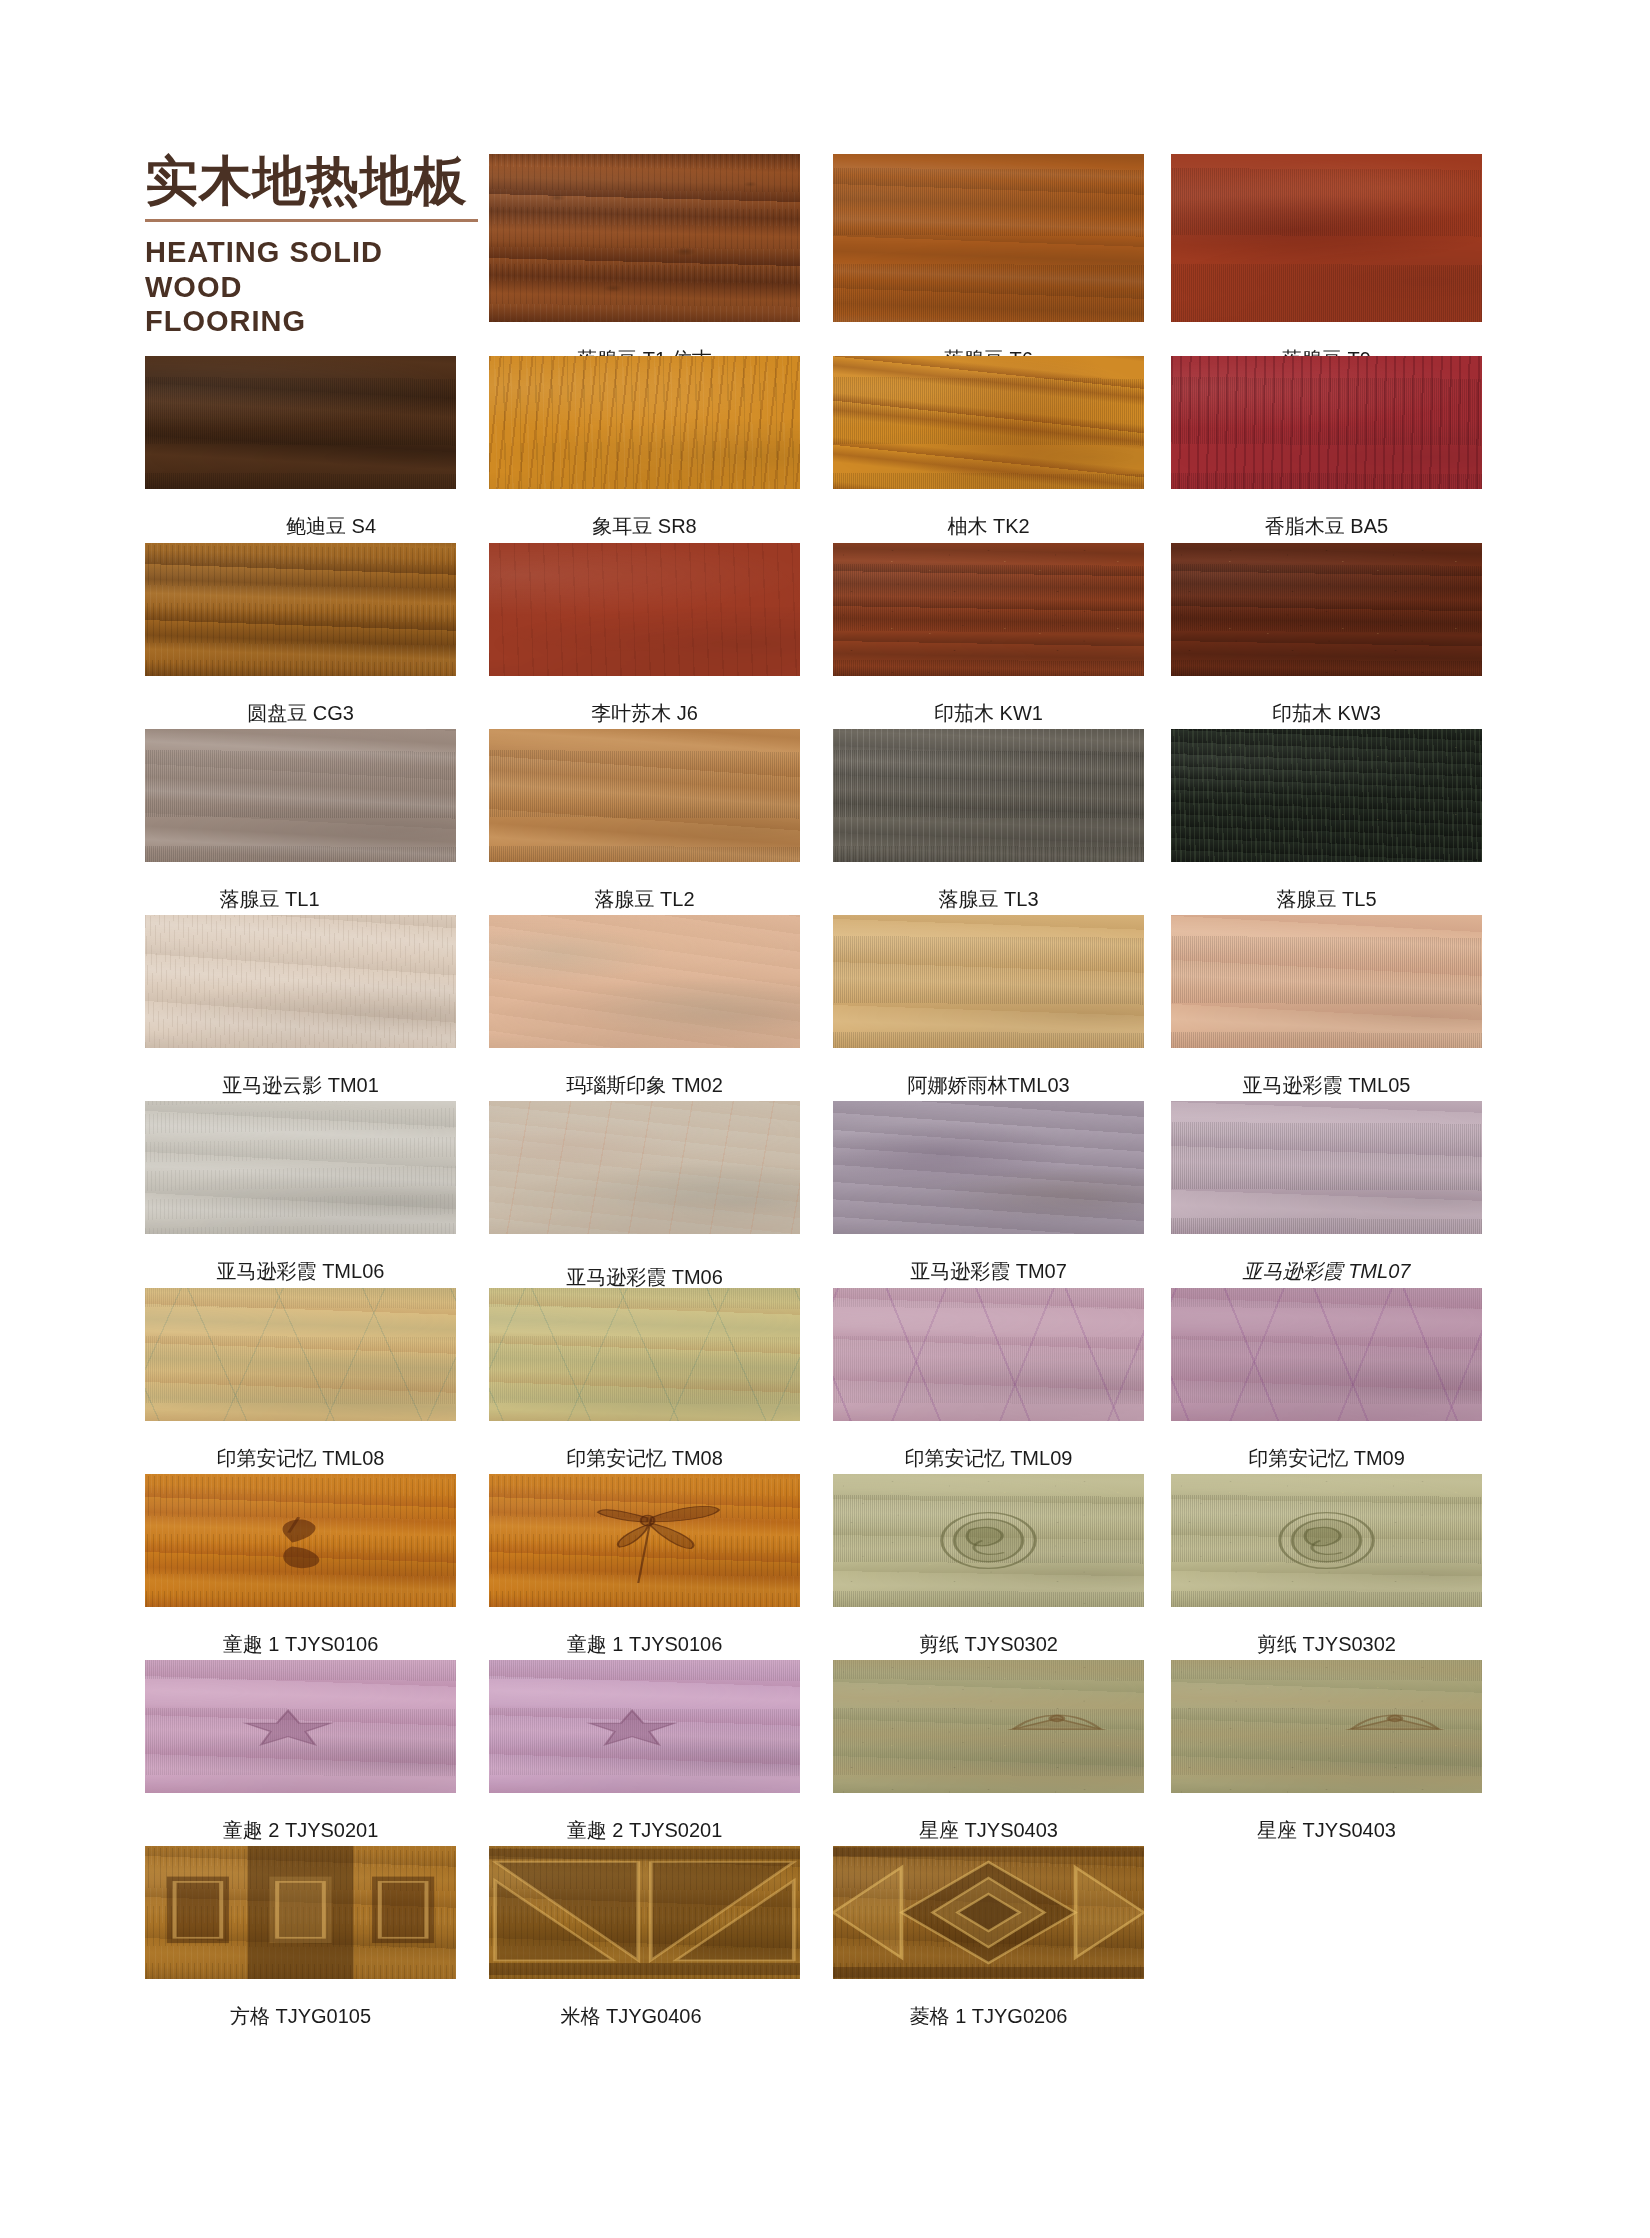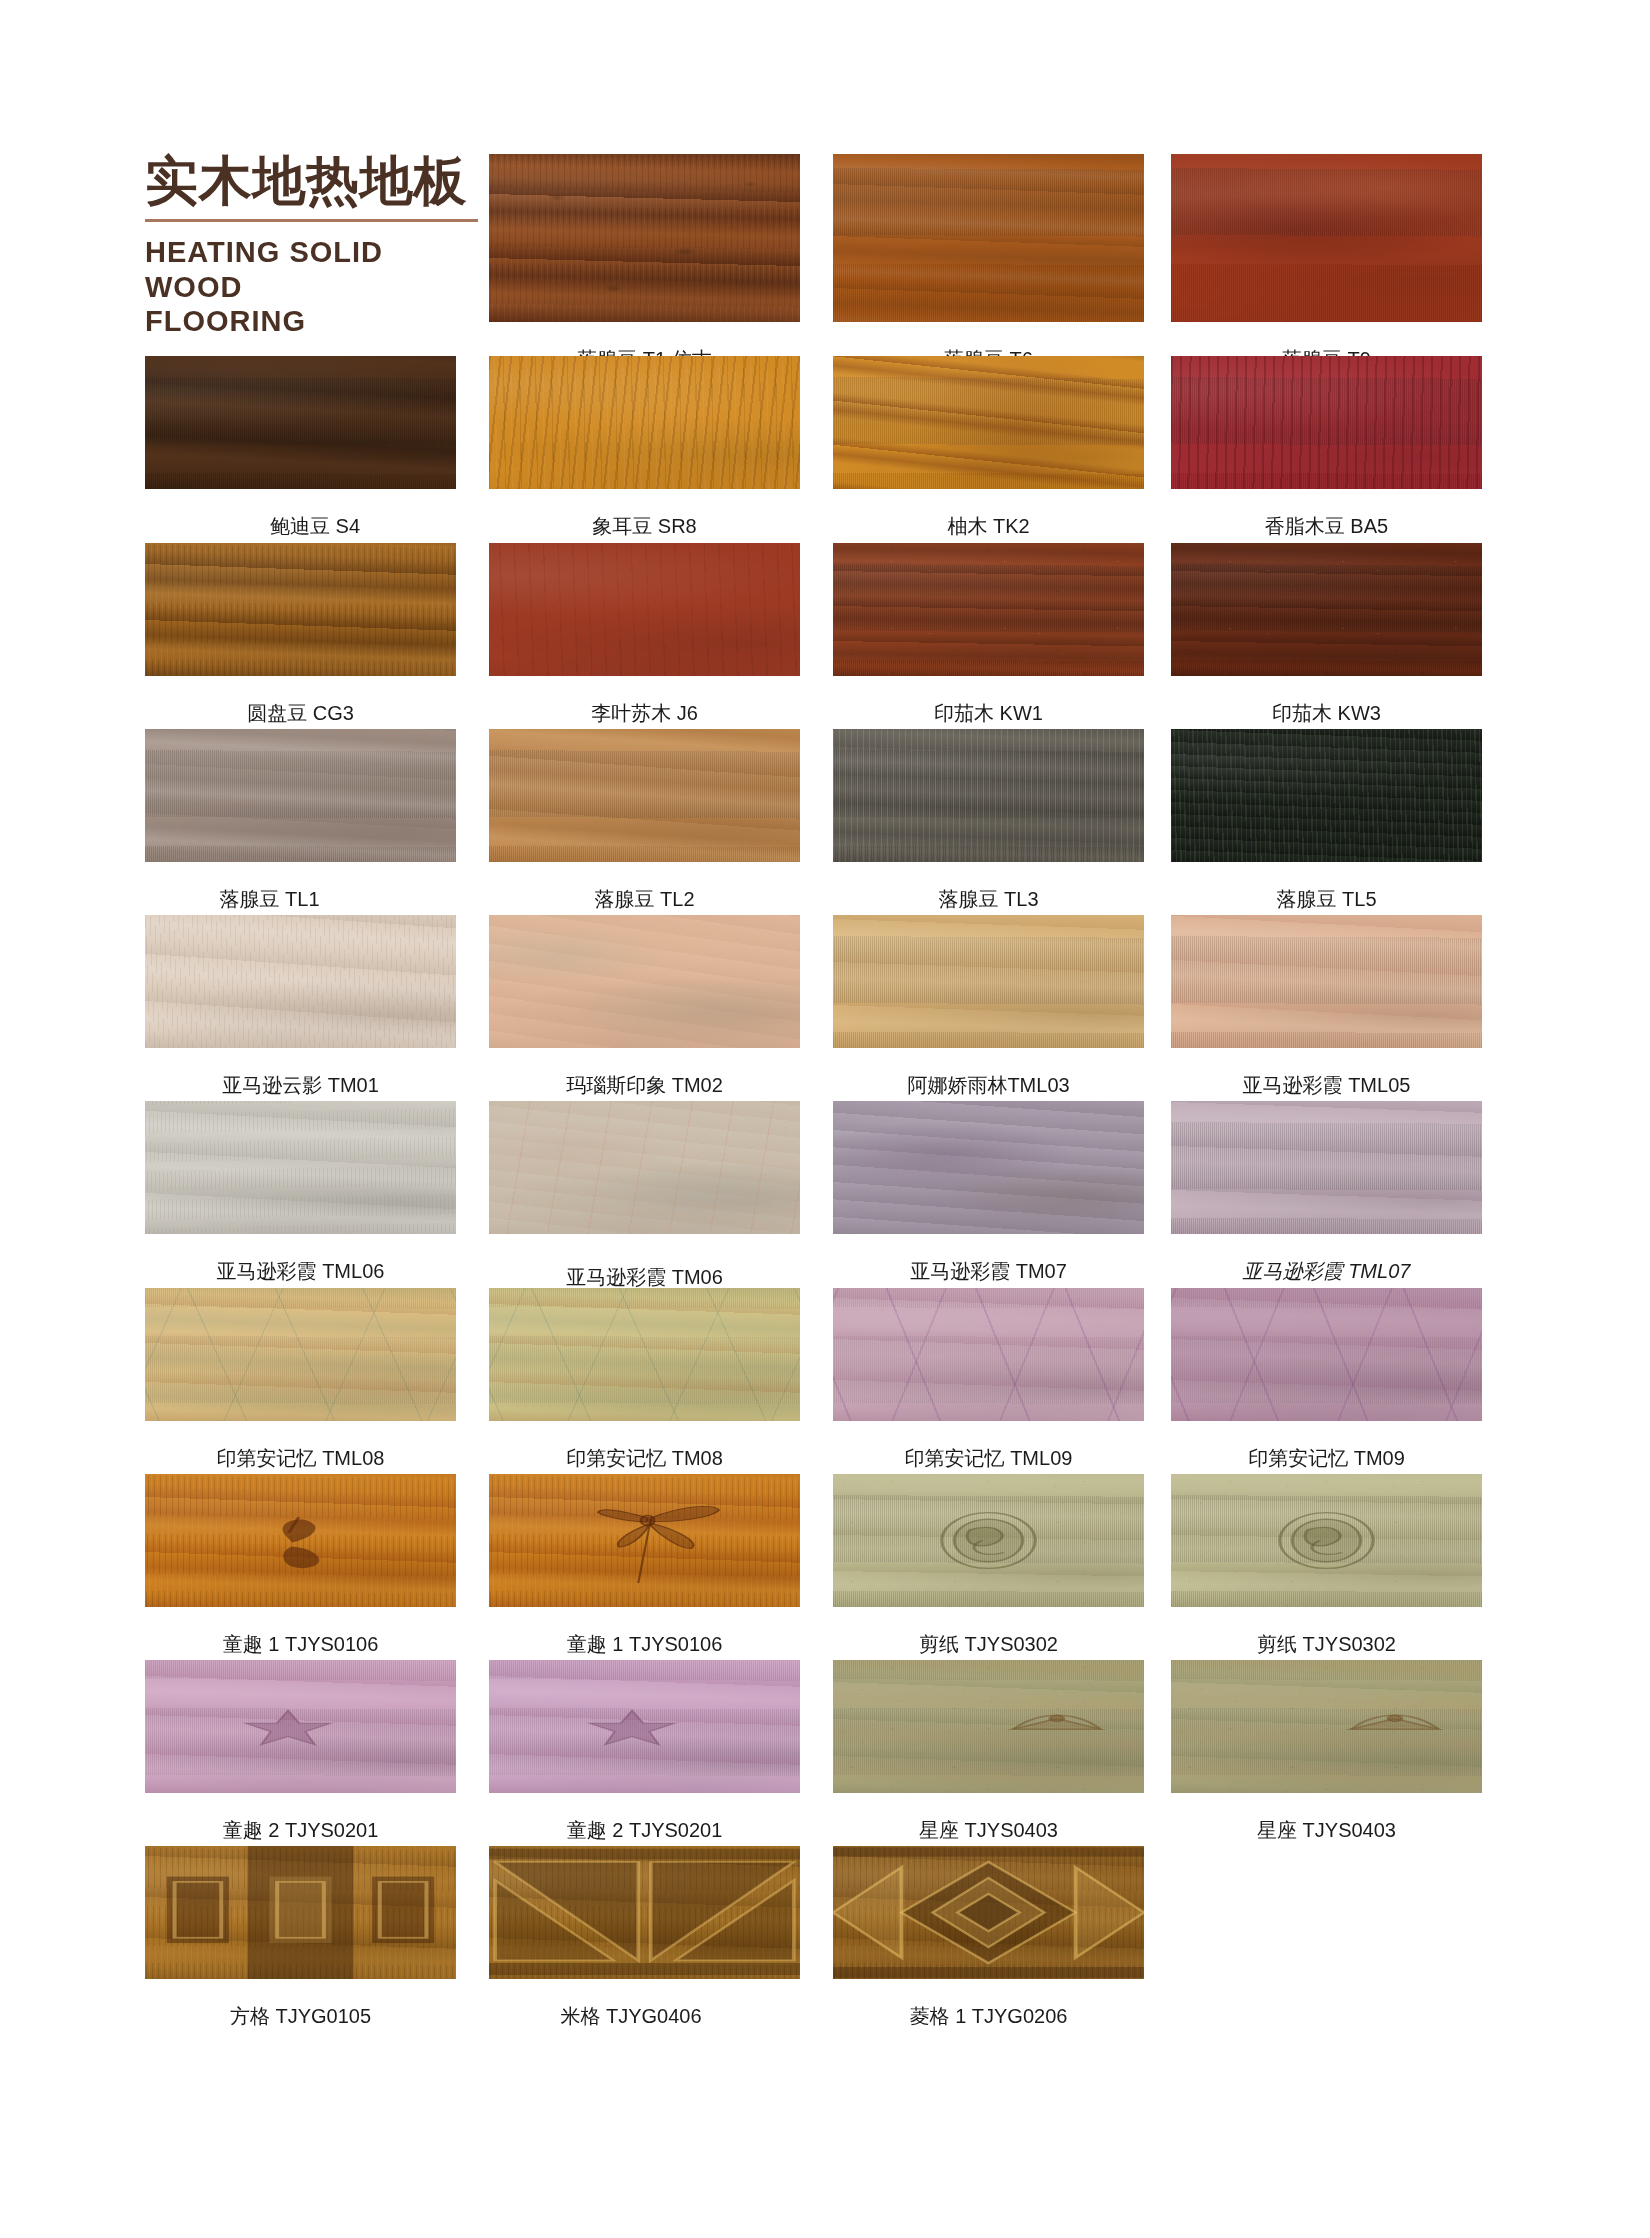--- a/index.html
+++ b/index.html
@@ -153,21 +153,21 @@
         <div class="caption" style="top: 192px;">落腺豆 T6</div>
       </div>
       <div class="cell" style="left: 1171px; top: 154px; width: 311px; height: 219px;">
         <div class="swatch" style="width: 311px; height: 168px; background: rgb(158, 58, 32);">
           <div class="g-wave"></div>
           <div class="g-grain fine"></div>
           <div class="" style="position:absolute;inset:0;opacity:.6;background-image:radial-gradient(90% 30% at 40% 45%, rgba(60,10,8,.45), rgba(0,0,0,0) 70%), radial-gradient(80% 26% at 70% 20%, rgba(255,170,120,.18), rgba(0,0,0,0) 70%);"></div>
         </div>
         <div class="caption" style="top: 192px;">落腺豆 T9</div>
       </div>
-      <div class="cell" style="left: 145px; top: 356px; width: 340px; height: 184px;">
+      <div class="cell" style="left: 145px; top: 356px; width: 340px; height: 184px; padding-left: 32px;">
         <div class="swatch" style="width: 311px; height: 133px; background: rgb(75, 45, 24);">
           <div class="g-wave"></div>
           <div class="g-grain fine"></div>
           <div class="" style="position:absolute;inset:0;opacity:.6;background-image:repeating-linear-gradient(3deg, rgba(0,0,0,.35) 0px, rgba(0,0,0,0) 20px, rgba(150,95,55,.18) 35px, rgba(0,0,0,.3) 53px);"></div>
         </div>
         <div class="caption" style="top: 157px;">鲍迪豆 S4</div>
       </div>
       <div class="cell" style="left: 489px; top: 356px; width: 311px; height: 184px; text-decoration: underline;">
         <div class="swatch" style="width: 311px; height: 133px; background: rgb(208, 138, 35);">
           <div class="g-wave"></div>

